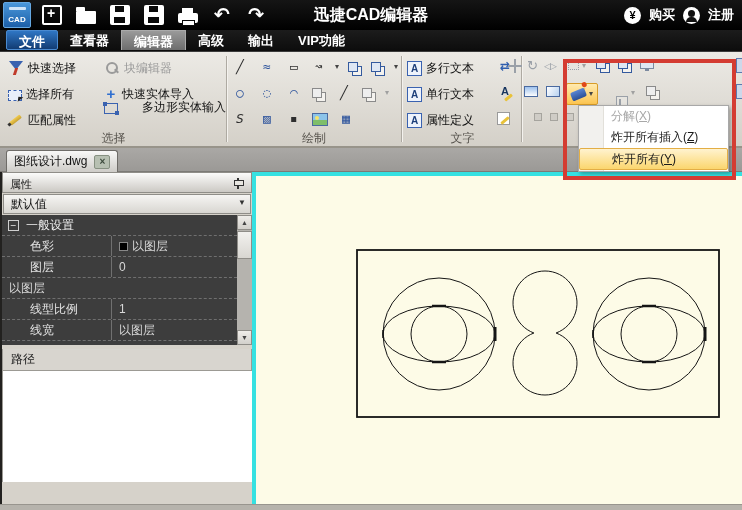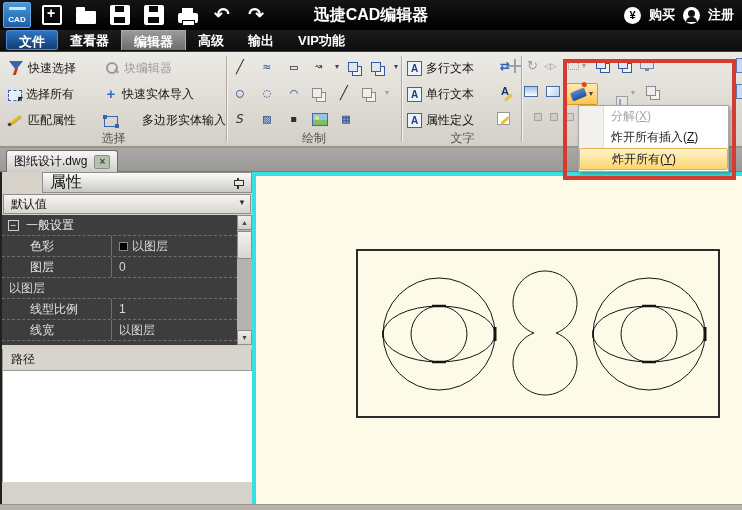--- a/index.html
+++ b/index.html
@@ -111,21 +111,21 @@
   .emi.hl { background:linear-gradient(#fff3cf,#fbd66e); border:1px solid #e3ae45; border-radius:2px; height:22px; line-height:20px; }
   .emi u { text-decoration:underline; }
 
   
   .tabbar { position:absolute; left:0; top:148px; width:742px; height:24px; background:linear-gradient(#aaa8a5,#9b9996); border-bottom:1px solid #7c7a76; }
   .tab { position:absolute; left:6px; top:2px; height:22px; display:flex; align-items:center; gap:7px; padding:0 7px; background:linear-gradient(#f8f8f7,#ceccc8); border:1px solid #6e6c68; border-bottom:none; border-radius:3px 3px 0 0; font-size:12px; color:#111; }
   .tab-close { width:16px; height:14px; background:#b7c0b2; border:1px solid #879182; border-radius:2px; color:#3c4a3c; font-size:10px; font-weight:bold; line-height:12px; text-align:center; }
 
   
   .sidepanel { position:absolute; left:0; top:172px; width:252px; height:338px; background:#d6d2ca; border-left:2px solid #22211f; }
-  .phdr { height:21px; background:linear-gradient(#fbfbfa,#ccc9c4); border:1px solid #8f8d88; display:flex; align-items:center; padding:0 7px; font-size:16px; color:#111; position:relative;margin-left:40px; }
+  .phdr { height:21px; background:linear-gradient(#fbfbfa,#ccc9c4); border:1px solid #8f8d88; display:flex; align-items:flex-end; padding:0 7px; font-size:11px; color:#111; position:relative; }
   .pin { position:absolute; right:8px; top:5px; width:10px; height:12px; }
   .pin::before { content:""; position:absolute; left:4px; top:0; width:2px; height:11px; background:#333; }
   .pin::after { content:""; position:absolute; left:1px; top:2px; width:8px; height:4px; border:1px solid #333; background:#e8e6e1; }
   .combo { height:20px; margin:1px; background:linear-gradient(#f6f5f3,#d8d6d1); border:1px solid #8f8d88; display:flex; align-items:center; padding:0 7px; font-size:12px; color:#111; position:relative; }
   .combo .cbt { position:absolute; right:4px; top:3px; font-size:8px; color:#333; }
   .pgrid { position:relative; height:130px; background:#3d3d3d; color:#e4e4e4; overflow:hidden; }
   .prow { display:flex; height:21px; align-items:center; border-bottom:1px dashed #6f6f6f; margin-right:15px; }
   .prow .plabel { flex:0 0 110px; padding-left:28px; border-right:1px solid #707070; height:100%; line-height:20px; }
   .prow .pvalue { padding-left:7px; display:flex; align-items:center; gap:4px; color:#d8d8d8; }
   .prow.section { padding-left:6px; }
@@ -198,21 +198,21 @@
         <span>匹配属性</span>
       </div>
       <div class="rbtn disabled" style="left:100px;top:5px;">
         <span class="si si-mag"></span>
         <span>块编辑器</span>
       </div>
       <div class="rbtn" style="left:100px;top:31px;">
         <span class="si si-plus">+</span>
         <span>快速实体导入</span>
       </div>
-      <div class="rbtn" style="left:100px;top:57px;gap:24px;">
+      <div class="rbtn" style="left:100px;top:44px;gap:24px;">
         <span class="si si-poly"></span>
         <span>多边形实体输入</span>
       </div>
       <div class="glabel">选择</div>
     </div>
     <div class="gdiv" style="left:226px;"></div>
 
     <div class="rgroup" style="left:229px;width:170px;">
       <div class="drow" style="top:5px;">
         <span class="di">╱</span>

